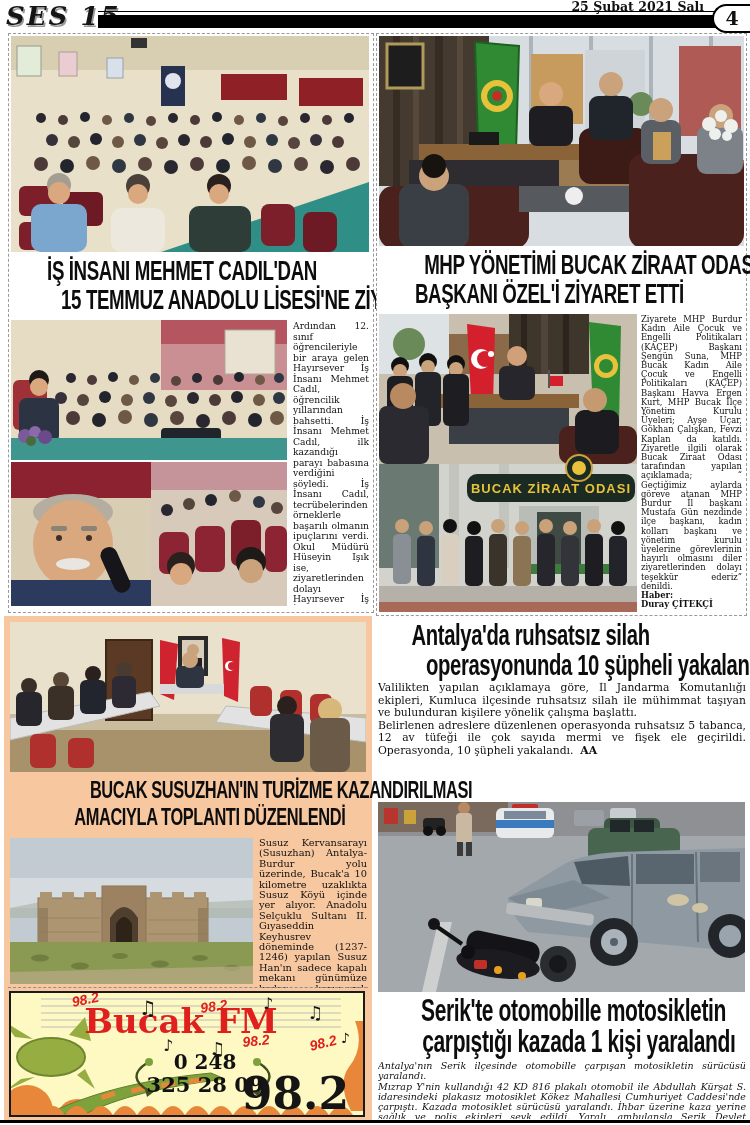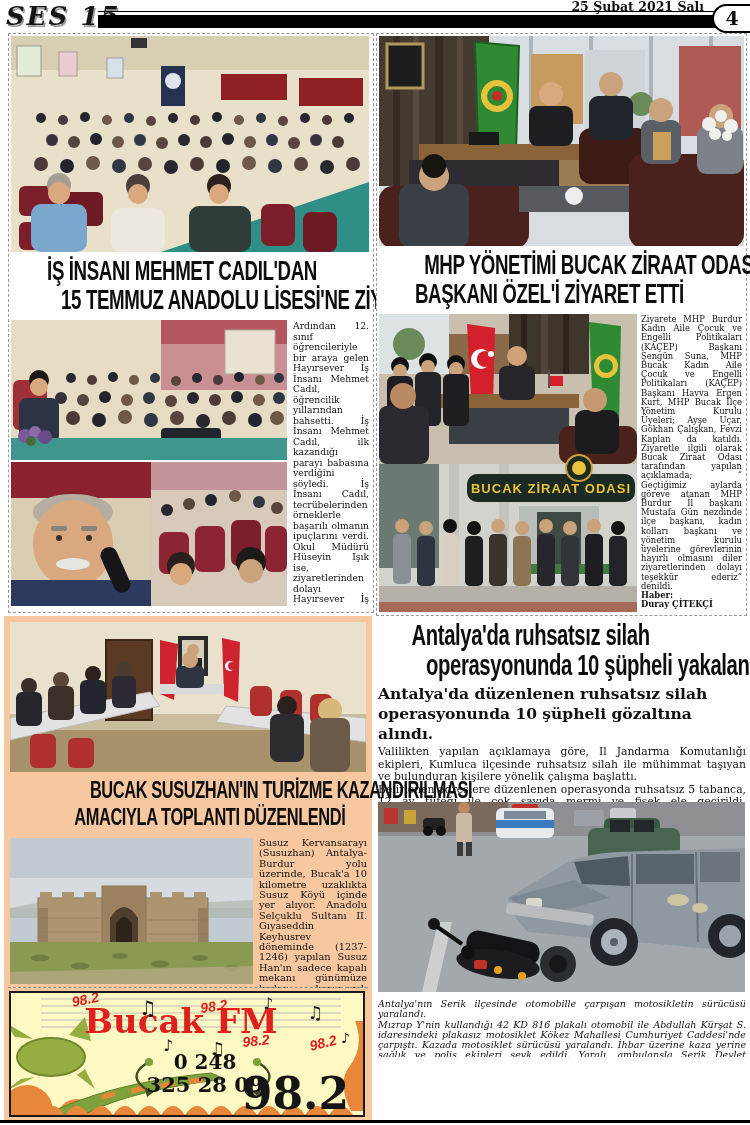--- a/index.html
+++ b/index.html
@@ -491,21 +491,20 @@
         <text x="338" y="116" text-anchor="end" font-family="DejaVu Serif, serif" font-weight="bold" font-size="44" fill="#151515">98.2</text>
       </svg>
     </div>
   </div>
 
   <div class="abs" style="left:378px;top:620px;width:368px;">
     <div class="hl" style="font-size:26px;line-height:30px;">
       <div><span class="tx">Antalya'da ruhsatsız silah</span></div>
       <div><span class="tx">operasyonunda 10 şüpheli yakalandı</span></div>
     </div>
-    <p style="margin-top:4px;font-size:15.5px;line-height:20px;font-weight:bold;">Antalya'da düzenlenen ruhsatsız silah operasyonunda 10 şüpheli gözaltına alındı.</p>
     <div class="jtext" style="margin-top:2px;font-size:10.8px;line-height:12.5px;height:74px;">
       <p>Valilikten yapılan açıklamaya göre, İl Jandarma Komutanlığı ekipleri, Kumluca ilçesinde ruhsatsız silah ile mühimmat taşıyan ve bulunduran kişilere yönelik çalışma başlattı.</p>
       <p><span>Belirlenen adreslere düzenlenen operasyonda ruhsatsız 5 tabanca, 12 av tüfeği ile çok sayıda mermi ve fişek ele geçirildi. Operasyonda, 10 şüpheli yakalandı.</span>&nbsp;
          <b>AA</b></p>
     </div>
   </div>
 
   <svg class="abs" style="left:378px;top:802px;" width="367" height="190" viewBox="0 0 367 190" preserveAspectRatio="none">
     <rect width="367" height="190" fill="#a3a8ac"></rect>
     <rect width="367" height="34" fill="#8e9094"></rect>
@@ -562,20 +561,24 @@
       <circle cx="180" cy="162" r="18" fill="#2a2d30"></circle>
         <circle cx="180" cy="162" r="9" fill="#16181a"></circle>
       <rect x="96" y="158" width="13" height="9" rx="2" fill="#c03028"></rect>
       <circle cx="120" cy="168" r="4" fill="#e8a020"></circle>
         <circle cx="144" cy="174" r="4" fill="#e8a020"></circle>
       <circle cx="90" cy="150" r="7" fill="#101014"></circle>
     </g>
   </svg>
 
   <div class="abs" style="left:378px;top:996px;width:368px;">
+    <div class="hl" style="font-size:27px;line-height:31px;">
+      <div><span class="tx">Serik'te otomobille motosikletin</span></div>
+      <div><span class="tx">çarpıştığı kazada 1 kişi yaralandı</span></div>
+    </div>
     <div class="jtext" style="margin-top:3px;font-size:9.5px;line-height:10.3px;height:58px;font-style:italic;">
       <p>Antalya'nın Serik ilçesinde otomobille çarpışan motosikletin sürücüsü yaralandı.</p>
       <p><span>Mızrap Y'nin kullandığı 42 KD 816 plakalı otomobil ile Abdullah Kürşat S. idaresindeki plakasız motosiklet Kökez Mahallesi Cumhuriyet Caddesi'nde çarpıştı. Kazada motosiklet sürücüsü yaralandı. İhbar üzerine kaza yerine sağlık ve polis ekipleri sevk edildi. Yaralı, ambulansla Serik Devlet Hastanesine kaldırıldı. Otomobil sürücüsü ise ifadesi alınmak üzere polis merkezine götürüldü.</span>&nbsp;
          </p>
     </div>
   </div>
 
   <div class="bottom-rule"></div>
 </div>
 

